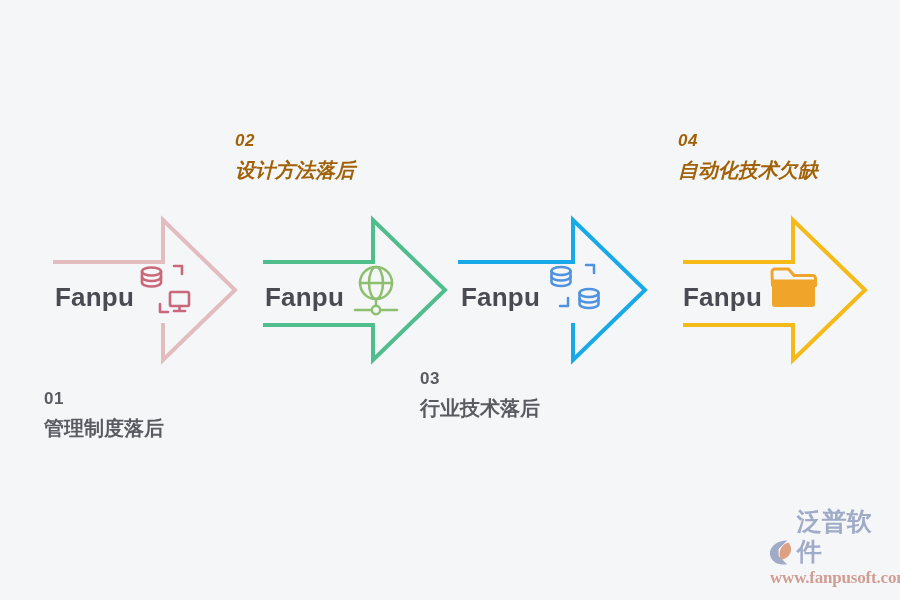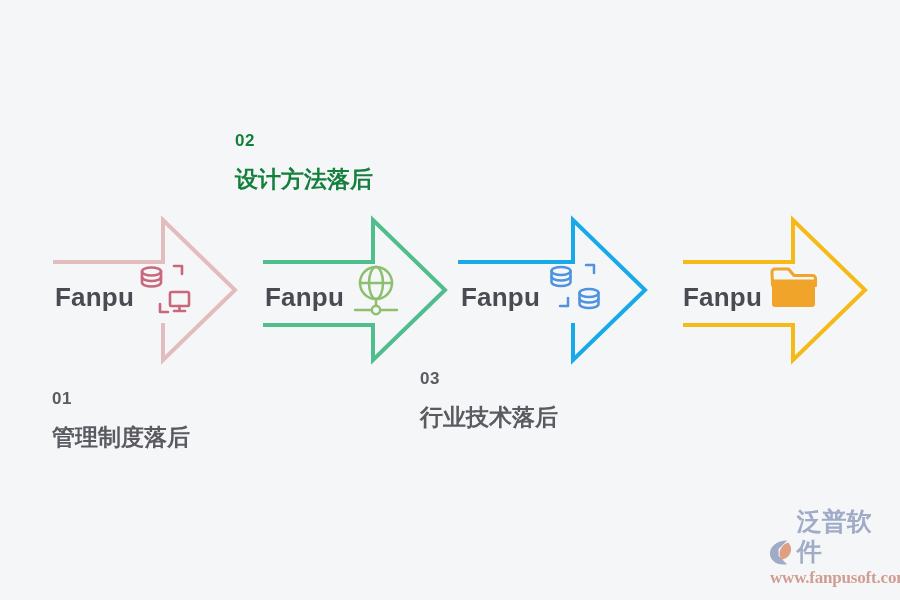--- a/index.html
+++ b/index.html
@@ -50,40 +50,40 @@
     white-space: nowrap;
     line-height: 1.32;
   }
   .caption .num {
     font-size: 17px;
     font-weight: bold;
     letter-spacing: 0.5px;
     display: block;
   }
   .caption .title {
-    font-size: 23px;
+    font-size: 20px;
     font-weight: bold;
     display: block;
-    margin-top: 12px;
+    margin-top: 5px;
   }
   .cap-dark .num, .cap-dark .title { color: #5a5a60; }
-  .cap-light .num, .cap-light .title { color: #15803d; }
+  .cap-light .num, .cap-light .title { color: #a16207; font-style: italic; }
 
   
   #step-1 { left: 38px;  top: 205px; }
   #step-2 { left: 248px; top: 205px; }
   #step-3 { left: 448px; top: 205px; }
   #step-4 { left: 668px; top: 205px; }
 
   #fanpu-1 { left: 55px;  top: 282px; }
   #fanpu-2 { left: 265px; top: 282px; }
   #fanpu-3 { left: 461px; top: 282px; }
   #fanpu-4 { left: 683px; top: 282px; }
 
-  #caption-1 { left: 52px;  top: 388px; }
+  #caption-1 { left: 44px;  top: 388px; }
   #caption-2 { left: 235px; top: 130px; }
   #caption-3 { left: 420px; top: 368px; }
   #caption-4 { left: 678px; top: 130px; }
 
   
   .step-icon {
     position: absolute;
     width: 58px;
     height: 58px;
   }
@@ -215,20 +215,24 @@
   <div class="fanpu-label" id="fanpu-4">Fanpu</div>
 
   <svg class="step-icon" id="icon-4" viewBox="0 0 58 58">
     <g>
       <path d="M4 10 a3 3 0 0 1 3-3 h13.5 l5.5 6.5 h18.5 a3 3 0 0 1 3 3 v7 h-43 z" fill="none" stroke="#f0a429" stroke-width="3" stroke-linejoin="round"></path>
       <path d="M4 19 h43 v23 a3 3 0 0 1 -3 3 h-37 a3 3 0 0 1 -3 -3 z" fill="#f0a429"></path>
       <path d="M4 19 h43" stroke="#f0a429" stroke-width="3"></path>
     </g>
   </svg>
 
+  <div class="caption cap-light" id="caption-4">
+    <span class="num">04</span>
+    <span class="title">自动化技术欠缺</span>
+  </div>
 
   <div id="watermark">
     <div class="wm-row">
       <svg width="30" height="30" viewBox="0 0 30 30">
         <path d="M20 3 C9 3 2 9.5 2 16.5 C2 23 8 28 15.5 28 L20 28 L11 19 L11 12 L20 3 Z" fill="#8d9bbd"></path>
         <path d="M21 5 C15.5 7 12 11.5 12 17 C12 19.5 13 21.5 14.5 23 C20 22 24 17.5 24 12 C24 9.4 23 7 21 5 Z" fill="#d98c6a"></path>
       </svg>
       <span class="wm-cn">泛普软件</span>
     </div>
     <div class="wm-url">www.fanpusoft.com</div>

